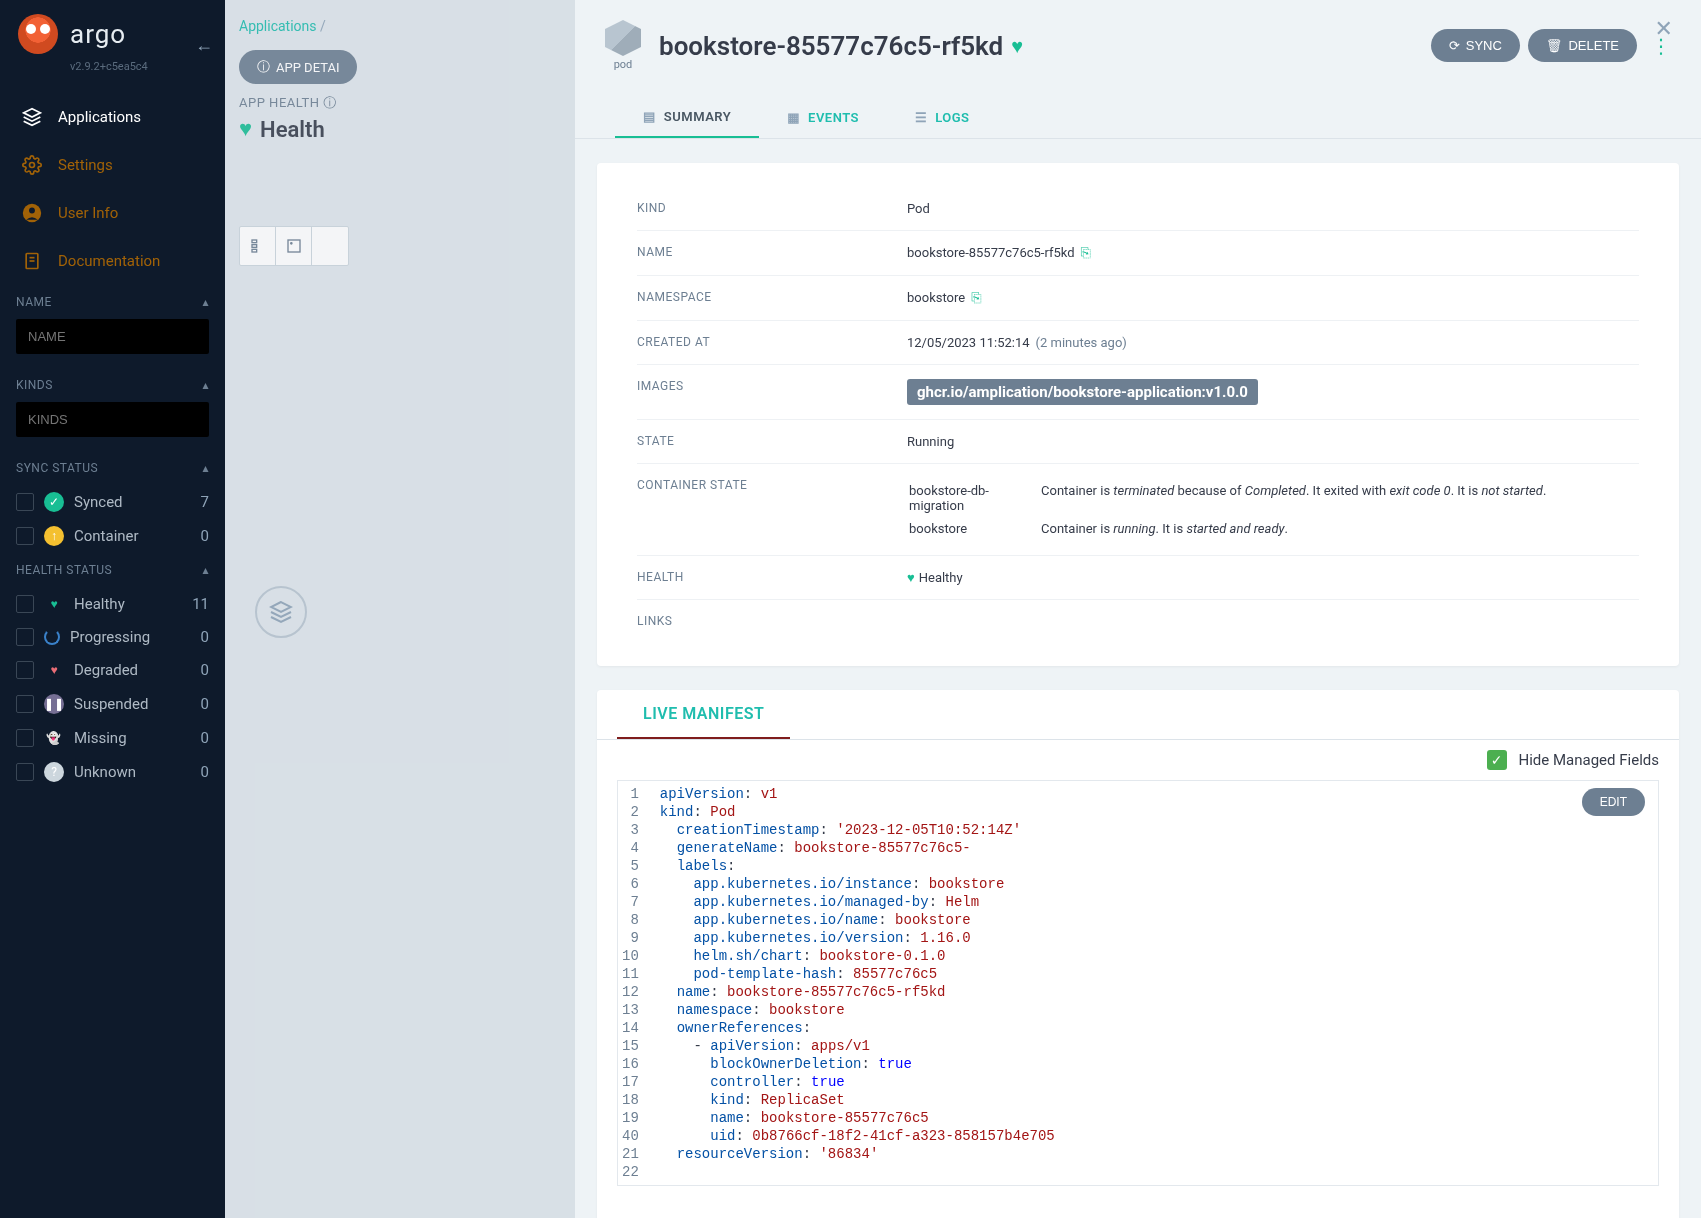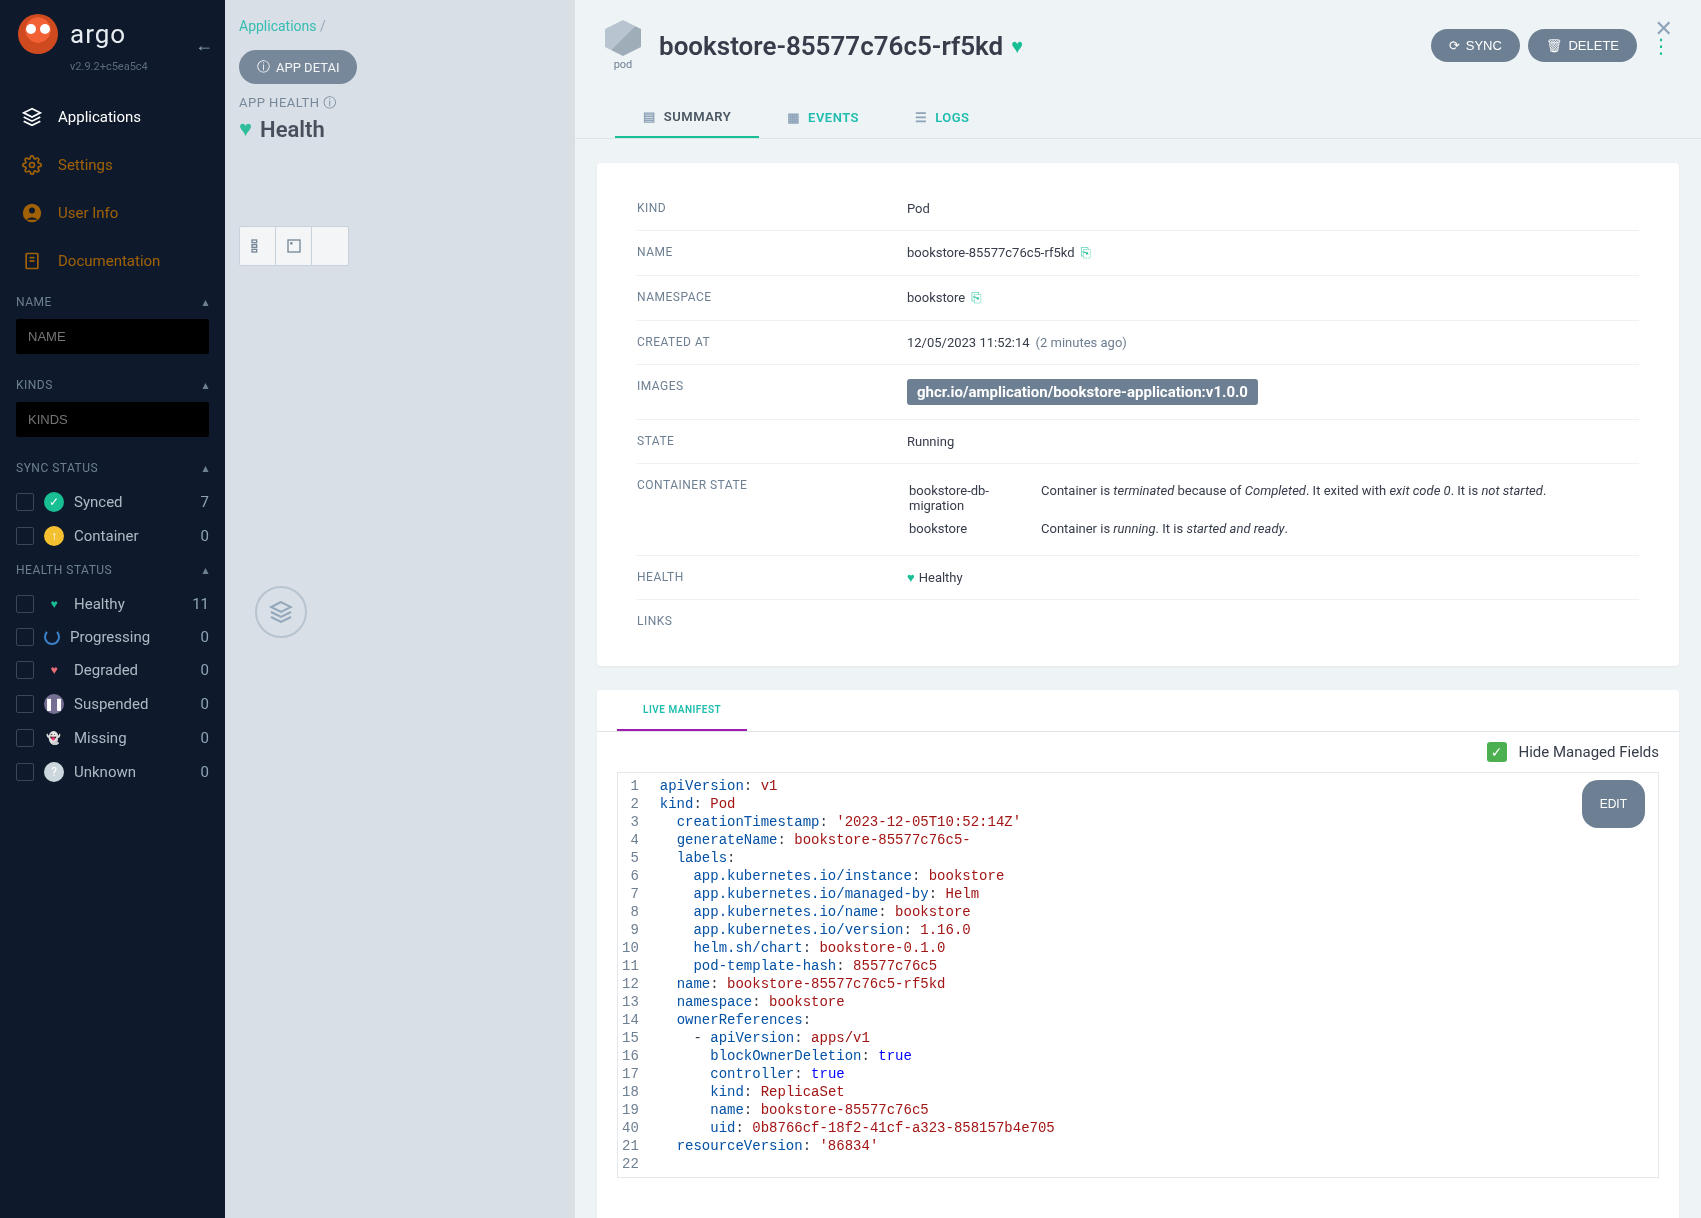--- a/index.html
+++ b/index.html
@@ -76,27 +76,27 @@
 .info-value { flex: 1; color: #363c4a; }
 .copy-icon { color: #18be94; margin-left: 6px; cursor: pointer; }
 .image-tag { display: inline-block; background: #6d7f92; color: #ffffff; font-size: 15px; padding: 4px 10px; border-radius: 3px; font-weight: bold; }
 .relative-time { color: #6d7f92; margin-left: 6px; }
 .container-table { width: 100%; font-size: 13px; }
 .container-table td { padding: 3px 12px 3px 0; vertical-align: top; }
 .container-table .cname { width: 130px; margin-top: 40px; }
 .italic { font-style: italic; }
 
 .manifest-tabs { display: flex; padding: 0 20px; border-bottom: 1px solid #dce3e9; }
-.manifest-tab { padding: 14px 26px; font-size: 10px; font-weight: 600; color: #1fbdae; border-bottom: 2px solid #a21caf; letter-spacing: 0.5px; }
+.manifest-tab { padding: 14px 26px; font-size: 16px; font-weight: 600; color: #1fbdae; border-bottom: 2px solid #7f1d1d; letter-spacing: 0.5px; }
 .manifest-toolbar { display: flex; justify-content: flex-end; align-items: center; padding: 10px 20px; gap: 12px; }
 .checkbox-green { width: 20px; height: 20px; background: #4caf50; border-radius: 3px; display: inline-flex; align-items: center; justify-content: center; color: #fff; font-size: 14px; }
 .hide-label { font-size: 15px; color: #363c4a; }
 
 .code-container { position: relative; margin: 0 20px 30px; }
-.edit-btn { position: absolute; right: 14px; top: 8px; background: #6d7f92; color: #fff; border: none; border-radius: 16px; padding: 17px 18px; font-size: 12px; cursor: pointer; z-index: 2; font-weight: 500; }
+.edit-btn { position: absolute; right: 14px; top: 8px; background: #6d7f92; color: #fff; border: none; border-radius: 16px; padding: 7px 18px; font-size: 12px; cursor: pointer; z-index: 2; font-weight: 500; }
 .code-editor { background: #fff; border: 1px solid #e3e8ed; font-family: "Courier New", monospace; font-size: 14px; display: flex; }
 .gutter { background: #fff; color: #6d7f92; text-align: right; padding: 4px 10px 4px 4px; border-right: 1px solid #fff; user-select: none; line-height: 1.35; }
 .gutter div { height: 18px; }
 .code-lines { padding: 4px 10px; line-height: 1.35; flex: 1; }
 .code-lines div { height: 18px; white-space: pre; }
 .tok-key { color: #0451a5; }
 .tok-str { color: #a31515; }
 .tok-bool { color: #0000ff; }
 .tok-punct { color: #363c4a; }
 

